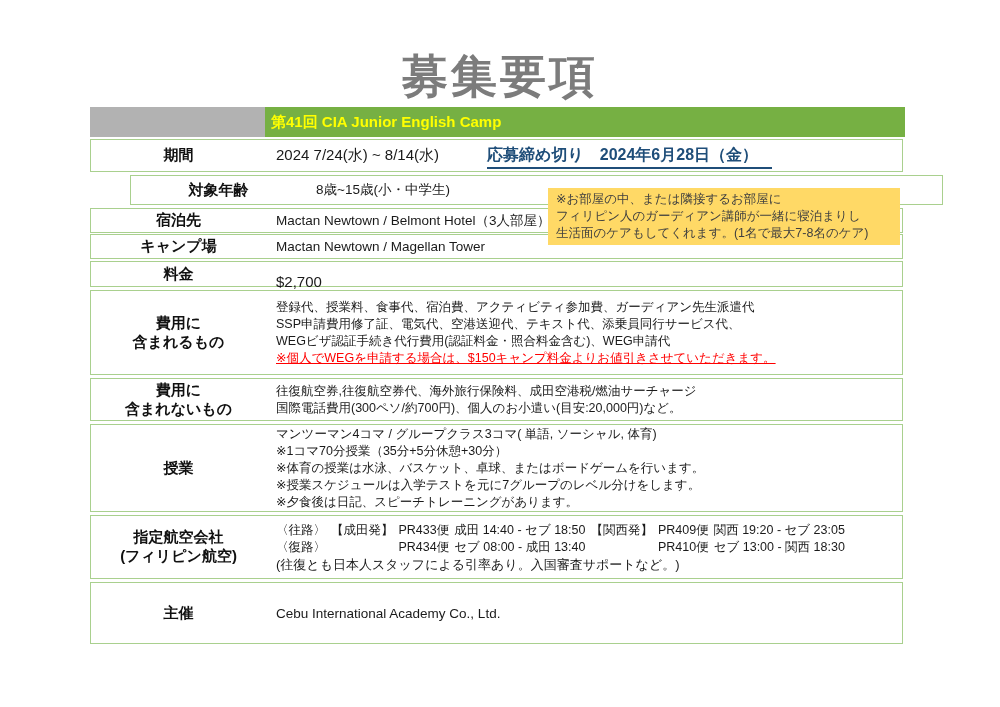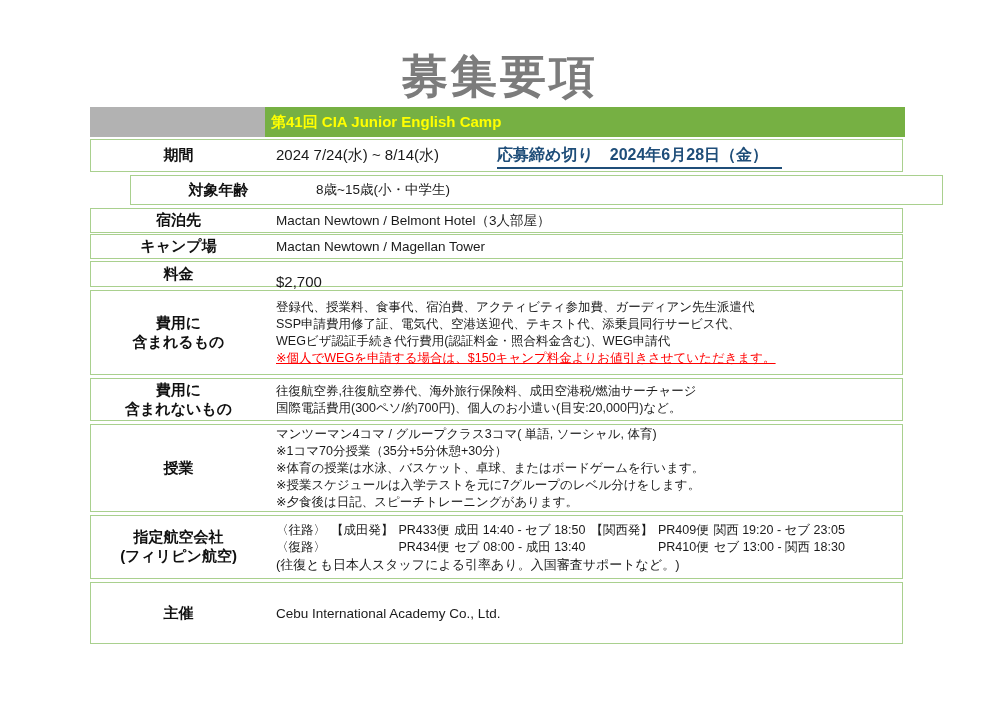--- a/index.html
+++ b/index.html
@@ -43,21 +43,21 @@
   .r-camp{top:127px;height:25px;}
   .r-fee{top:154px;height:26px;}
   .r-included{top:183px;height:85px;}
   .r-excluded{top:271px;height:43px;}
   .r-lessons{top:317px;height:88px;}
   .r-airline{top:408px;height:64px;}
   .r-organizer{top:475px;height:62px;}
 
   .kikan-value{font-size:15px;}
   .deadline{
-    position:absolute;left:406px;top:5px;
+    position:absolute;left:396px;top:5px;
     font-size:16px;font-weight:bold;color:#1f4e79;
     border-bottom:2px solid #1f4e79;padding-right:14px;padding-bottom:1px;
     white-space:nowrap;cursor:pointer;
   }
   .fee-value,.kikan-value{font-size:15px;margin-top:15px;}
 
   .red-note{
     color:#ff0000;text-decoration:underline;
     font-size:12.5px;line-height:17px;
   }
@@ -180,14 +180,19 @@
       </div>
     </div>
 
     <div class="row r-organizer">
       <div class="row-label">主催</div>
       <div class="row-content">Cebu International Academy Co., Ltd.</div>
     </div>
 
   </div>
 
+  <div class="note-box">
+    <div class="nline">※お部屋の中、または隣接するお部屋に</div>
+    <div class="nline">フィリピン人のガーディアン講師が一緒に寝泊まりし</div>
+    <div class="nline">生活面のケアもしてくれます。(1名で最大7-8名のケア)</div>
+  </div>
 
 </div>
 
 </body></html>

